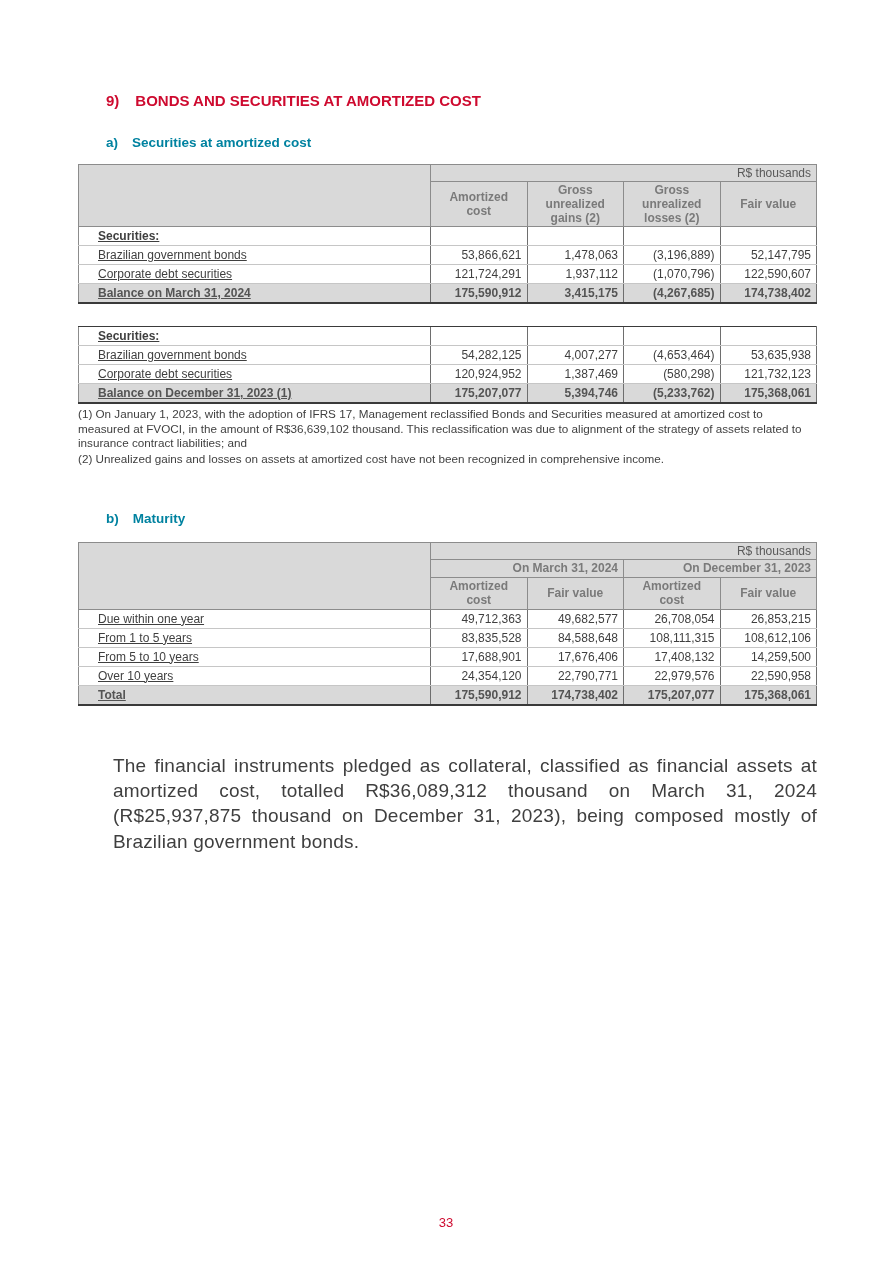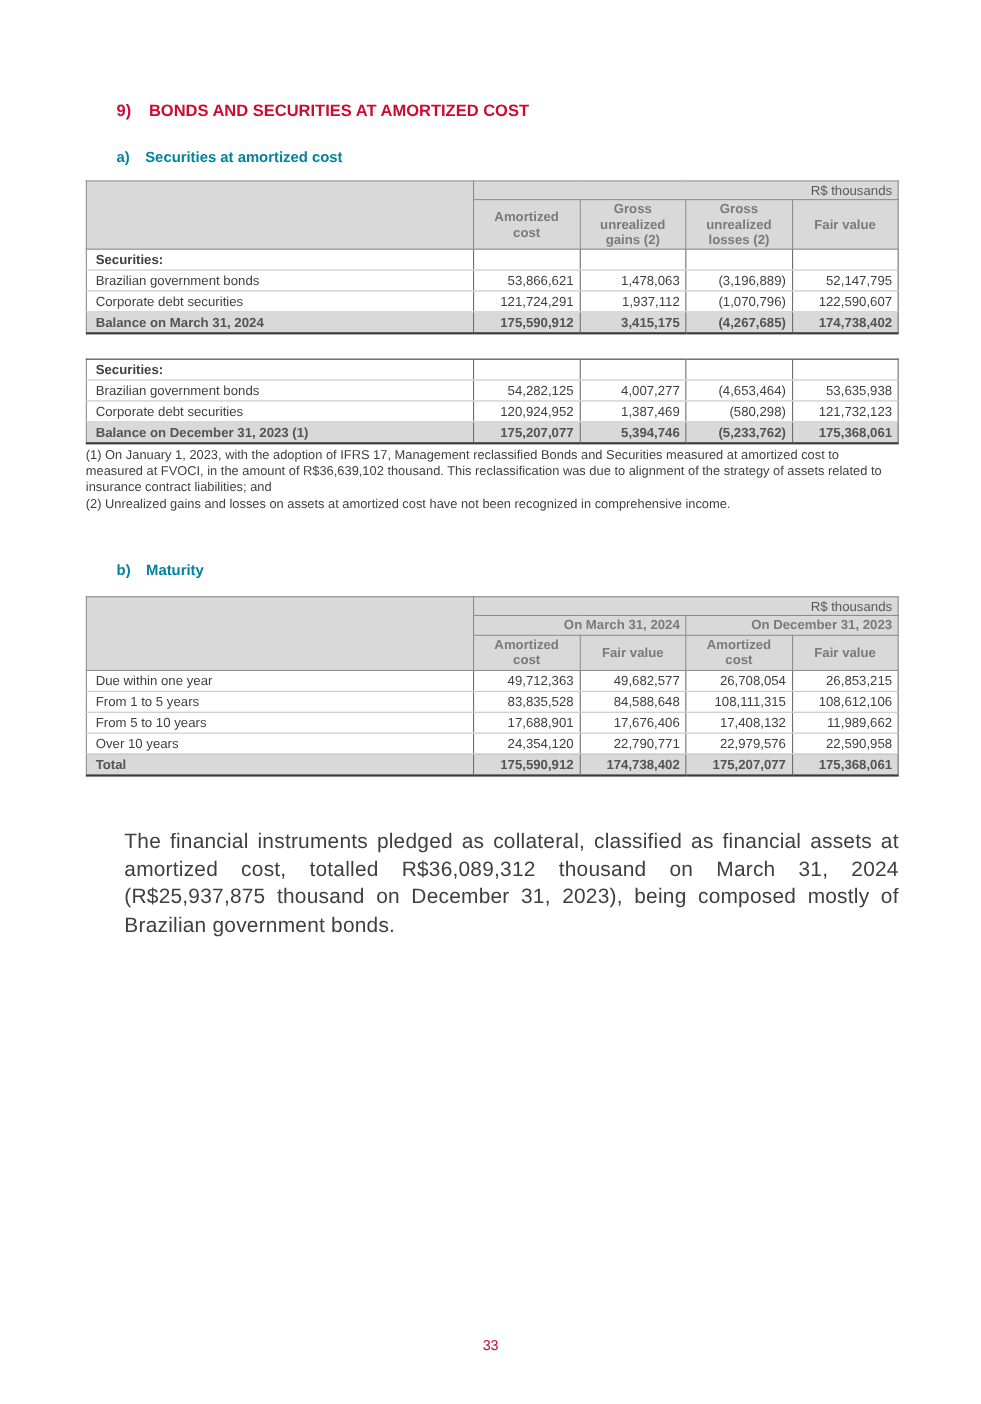--- a/index.html
+++ b/index.html
@@ -32,21 +32,21 @@
   th.unit{text-align:right;color:#595959;font-weight:400;height:17px;padding-left:20px;}
   th.corner{background:var(--gray_bg);}
   th.colhead{color:#7a7a7a;font-weight:700;text-align:center;vertical-align:middle;
         height:45px;line-height:14px;}
   th.period{color:#7a7a7a;font-weight:700;text-align:right;height:18px;}
   table.maturity th.colhead{height:32px;}
   tbody td{border-left:1px solid #6e6e6e;border-bottom:1px solid var(--border-light);
         background:#fff;padding:2px 5px;height:19px;line-height:14px;}
   tbody td:first-child{border-left:1px solid var(--border-mid);}
   tbody td:last-child{border-right:1px solid #6e6e6e;}
-  td.label{text-align:left;padding-left:8px;color:#3f3f3f;}
+  td.label{text-align:left;padding-left:19px;color:#3f3f3f;text-decoration:underline;}
   td.group{font-weight:700;}
   td.num{text-align:right;padding-right:5px;color:#3f3f3f;}
   tr.total-row td{background:var(--gray_bg);font-weight:700;color:#545454;
         border-top:1px solid var(--border-dark);border-bottom:2px solid var(--border-dark);}
   table.continuation{margin-top:22px;}
   table.continuation tbody tr:first-child td{border-top:1px solid var(--border-dark);}
 
   .footnotes{margin-top:3px;font-size:11.7px;line-height:1.25;color:#3f3f3f;}
   .footnotes p{margin:0 0 1px 0;}
   .body-paragraph{margin:47px 0 0 35px;width:704px;font-size:19px;line-height:1.34;
@@ -211,21 +211,21 @@
           <td class="num">83,835,528</td>
           <td class="num">84,588,648</td>
           <td class="num">108,111,315</td>
           <td class="num">108,612,106</td>
         </tr>
         <tr>
           <td class="label">From 5 to 10 years</td>
           <td class="num">17,688,901</td>
           <td class="num">17,676,406</td>
           <td class="num">17,408,132</td>
-          <td class="num">11,989,662</td>
+          <td class="num">14,259,500</td>
         </tr>
         <tr>
           <td class="label">Over 10 years</td>
           <td class="num">24,354,120</td>
           <td class="num">22,790,771</td>
           <td class="num">22,979,576</td>
           <td class="num">22,590,958</td>
         </tr>
         <tr class="total-row">
           <td class="label">Total</td>

